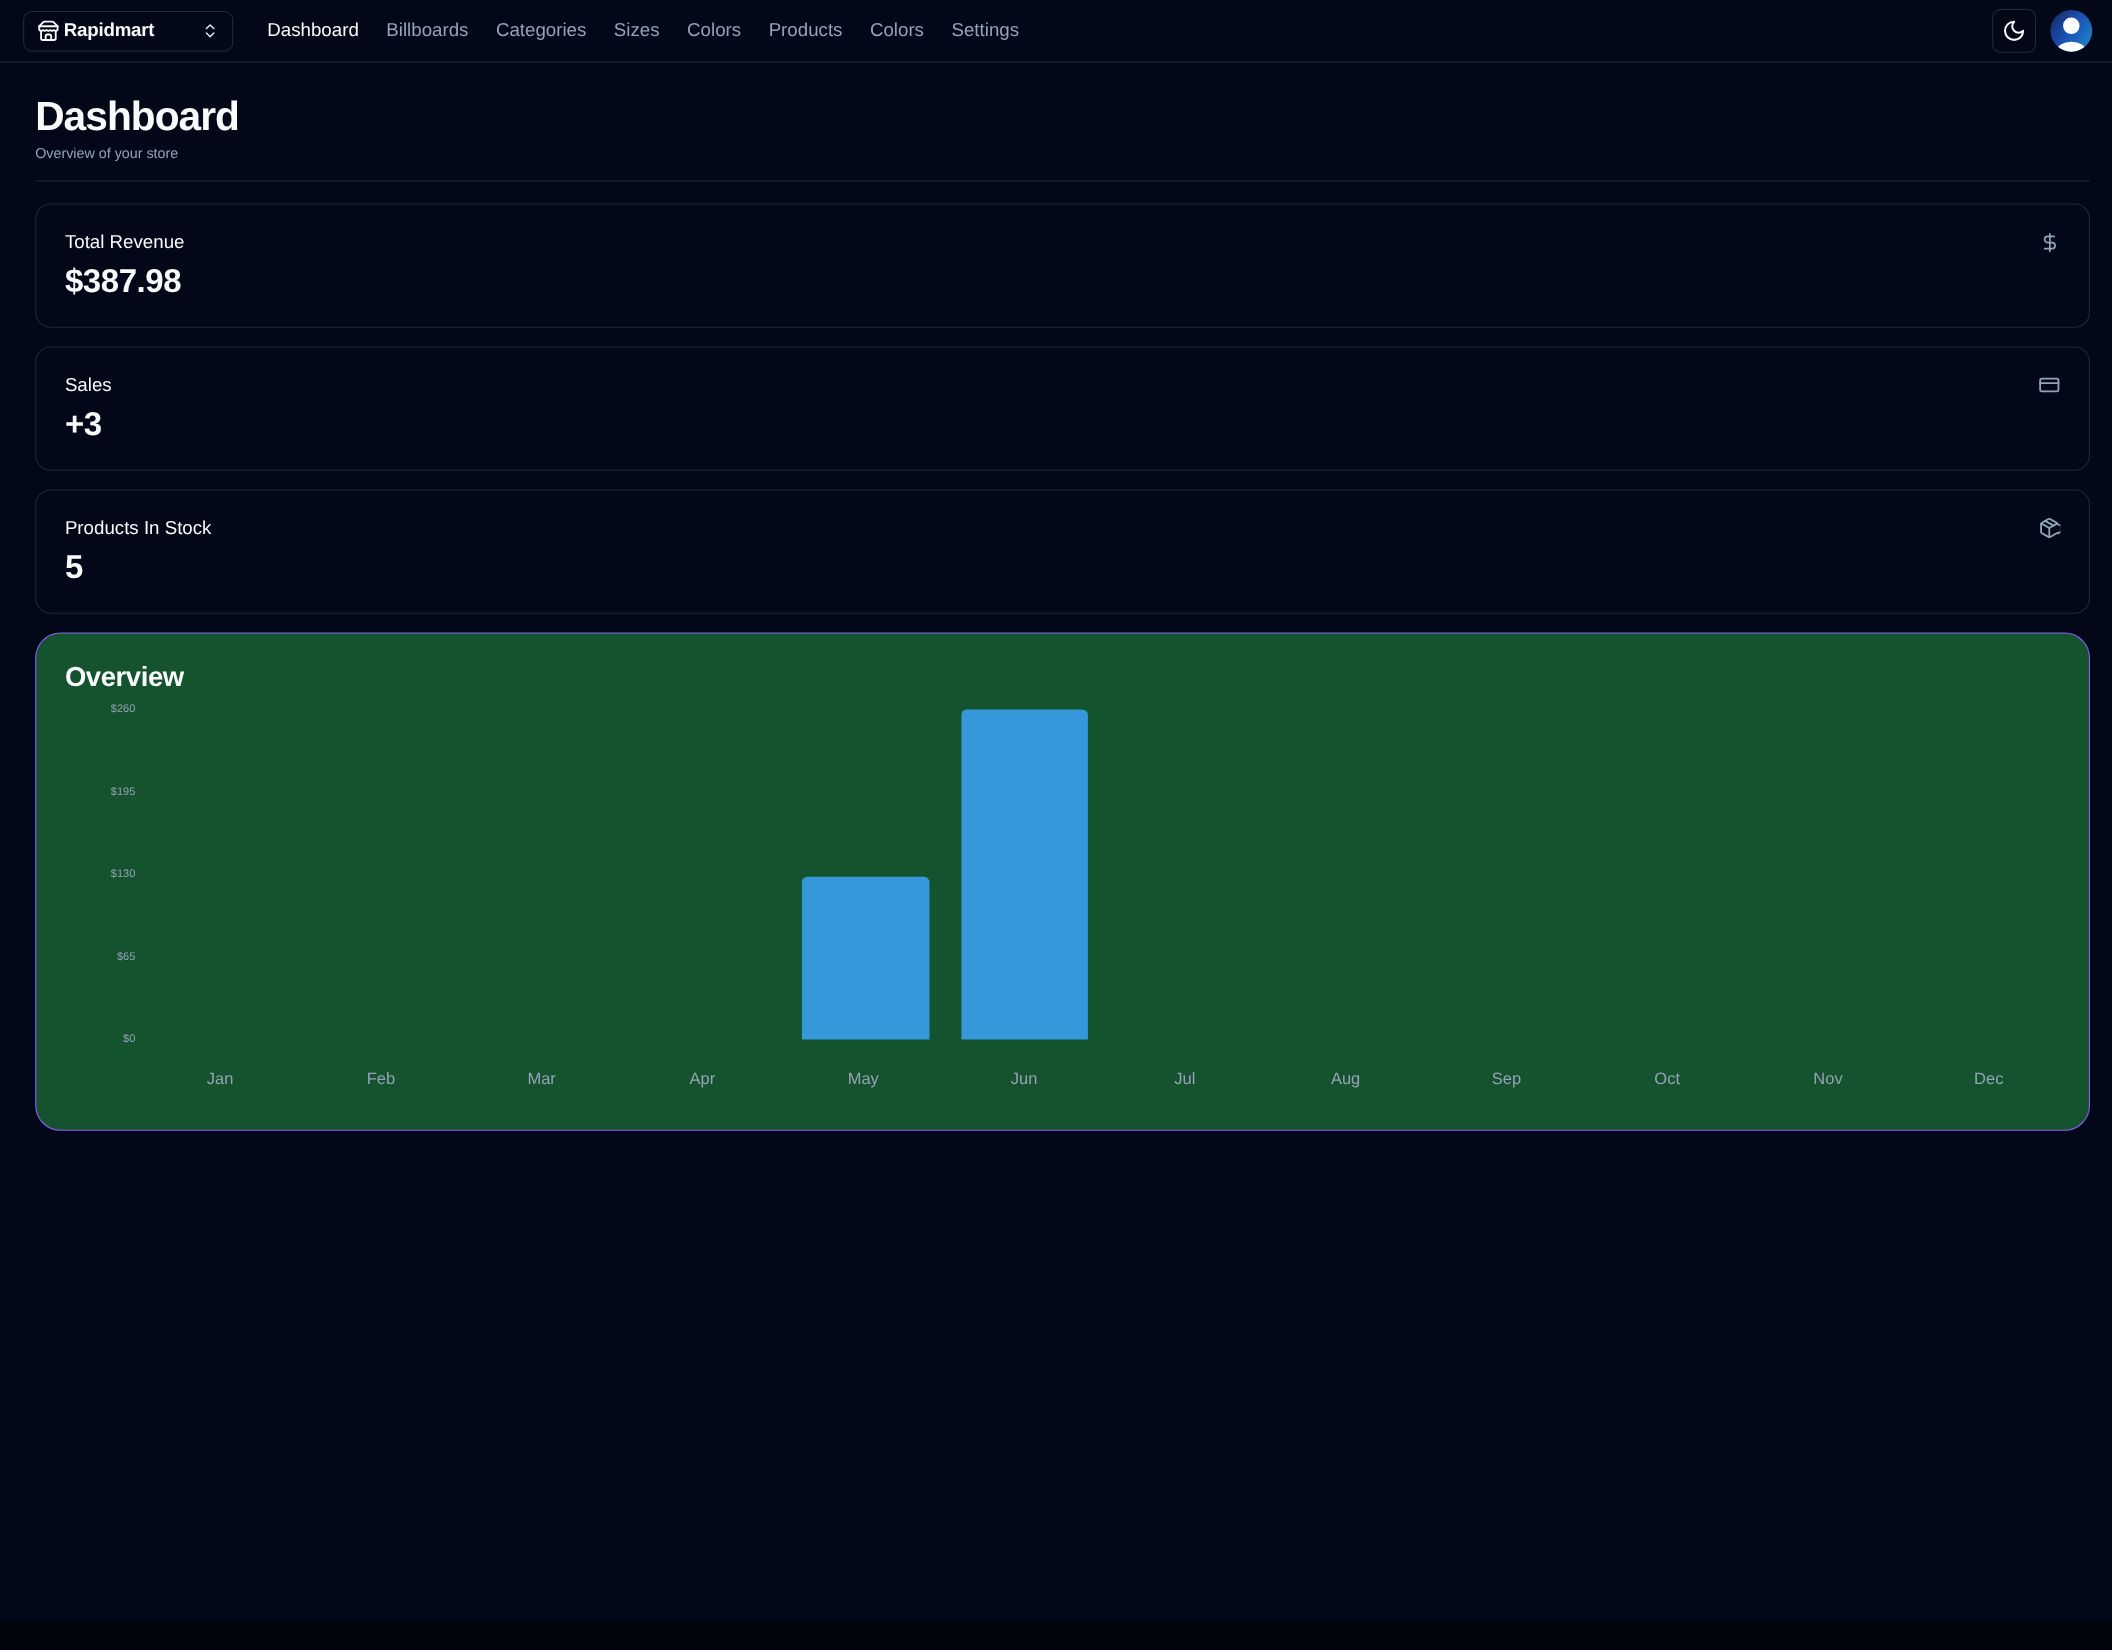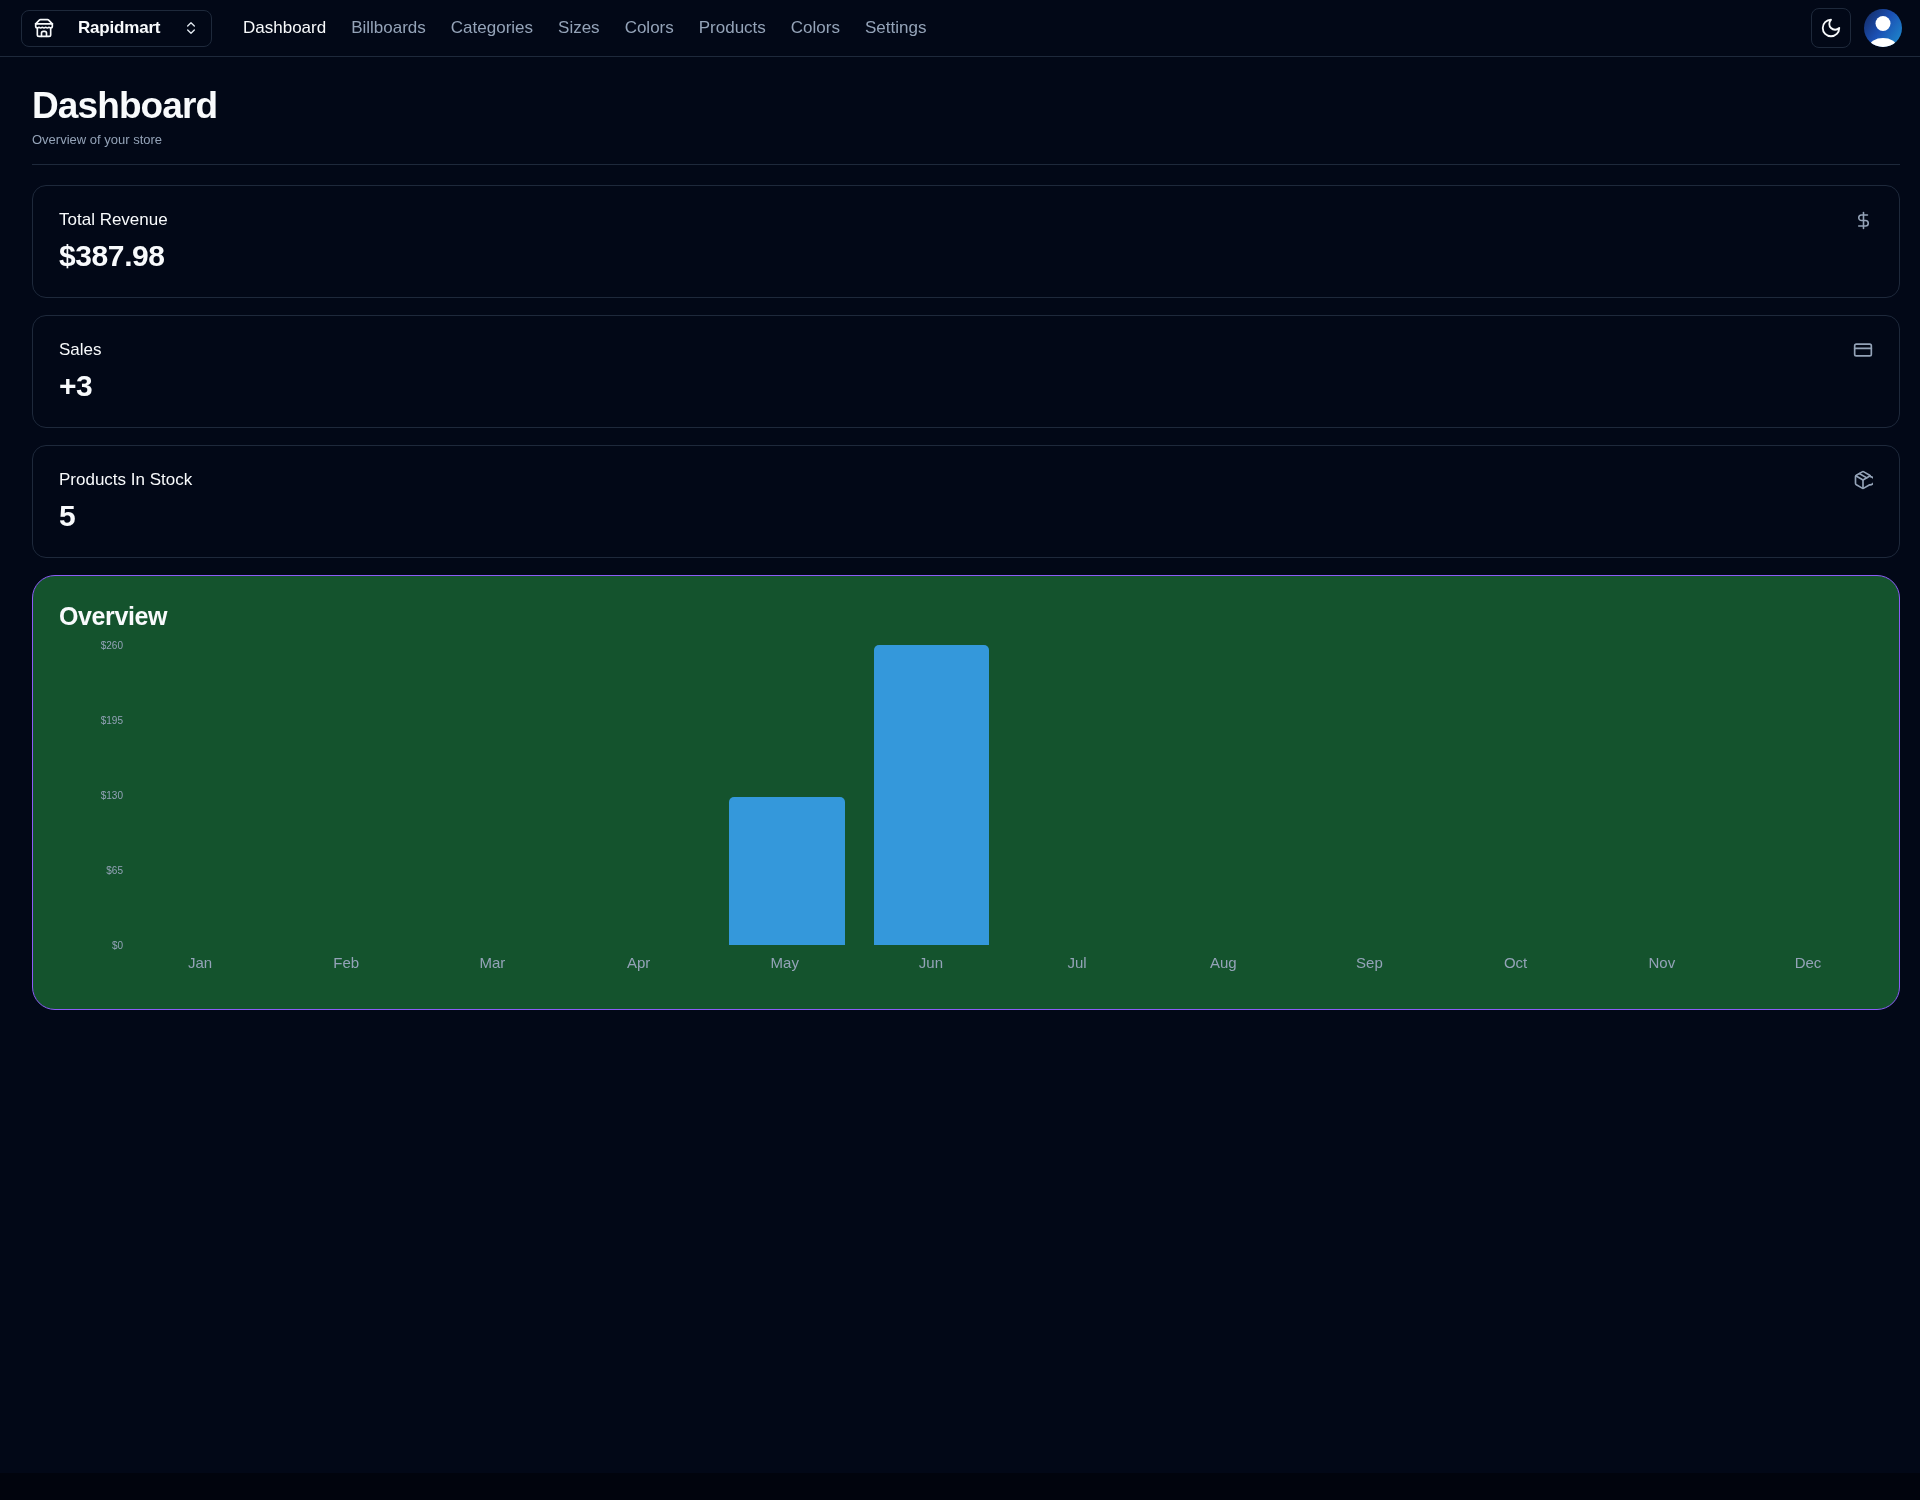--- a/index.html
+++ b/index.html
@@ -21,21 +21,21 @@
     padding:0 18px 0 21px;
   }
   .store-switcher {
     width:191px; height:37px;
     border:1px solid #1e293b; border-radius:8px;
     background:transparent; color:#f8fafc;
     display:flex; align-items:center; justify-content:space-between;
     padding:0 12px; cursor:pointer;
     font-family:"Liberation Sans", sans-serif;
   }
-  .store-switcher .left { display:flex; align-items:center; gap:24px; }
+  .store-switcher .left { display:flex; align-items:center; gap:4px; }
   .store-switcher .name { font-size:17px; font-weight:700; letter-spacing:-0.2px; }
   .nav-links { display:flex; align-items:center; gap:25px; margin-left:31px; }
   .nav-link { font-size:17px; font-weight:500; color:#94a3b8; text-decoration:none; cursor:pointer; }
   .nav-link.active { color:#f8fafc; }
   .nav-right { margin-left:auto; display:flex; align-items:center; gap:13px; }
   .theme-btn {
     width:40px; height:40px; border:1px solid #1e293b; border-radius:8px;
     background:transparent; color:#f8fafc;
     display:flex; align-items:center; justify-content:center; cursor:pointer;
   }
@@ -77,21 +77,21 @@
   .chart-title { font-size:25px; font-weight:700; letter-spacing:-0.4px; }
   .chart { display:grid; grid-template-columns:76px 1fr; margin-top:14px; }
   .y-axis { position:relative; height:300px; }
   .y-tick {
     position:absolute; right:12px; transform:translateY(50%);
     font-size:10px; color:#94a3b8; white-space:nowrap;
   }
   .plot { height:300px; display:flex; align-items:flex-end; }
   .slot { flex:1; height:100%; display:flex; align-items:flex-end; justify-content:center; }
   .bar { width:80%; border-radius:5px 5px 0 0; }
-  .x-axis { display:flex; margin-top:9px; padding-bottom:12px;gap:16px; }
+  .x-axis { display:flex; margin-top:27px; padding-bottom:12px;gap:16px; }
   .x-label { flex:1; text-align:center; font-size:15px; color:#94a3b8; }
 
   svg { display:block; }
 </style>
 </head>
 <body>
 
 <div class="page">
 
   <header class="navbar">

